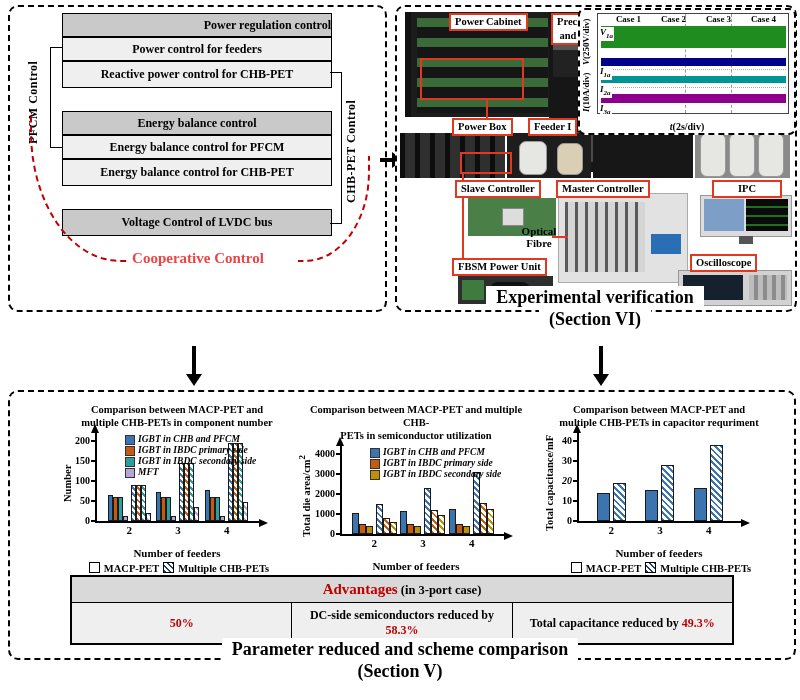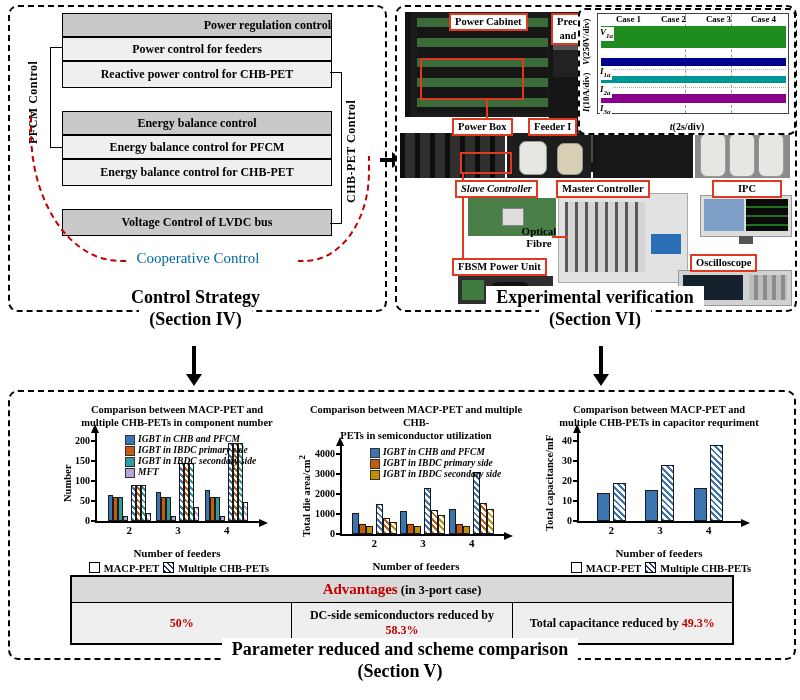--- a/index.html
+++ b/index.html
@@ -15,21 +15,21 @@
           font-weight:bold;font-size:12px;text-align:center;letter-spacing:.5px;}
   .bracket-l{position:absolute;left:50px;top:47px;width:11px;height:99px;
              border-left:1.5px solid #000;border-top:1.5px solid #000;border-bottom:1.5px solid #000;}
   .bracket-r{position:absolute;left:330px;top:72px;width:11px;height:150px;
              border-right:1.5px solid #000;border-top:1.5px solid #000;border-bottom:1.5px solid #000;}
   .coop-arc-l{position:absolute;left:30px;top:112px;width:96px;height:148px;
               border-left:2px dashed #c00000;border-bottom:2px dashed #c00000;border-bottom-left-radius:90px 130px;}
   .coop-arc-r{position:absolute;left:298px;top:156px;width:70px;height:104px;
               border-right:2px dashed #c00000;border-bottom:2px dashed #c00000;border-bottom-right-radius:65px 90px;}
   .coop-text{position:absolute;left:117px;top:250px;width:162px;text-align:center;
-             color:#0369a1;font-weight:normal;font-size:15px;}
+             color:#ef4444;font-weight:bold;font-size:15px;}
   .sec-title{position:absolute;text-align:center;font-weight:bold;font-size:18px;line-height:22px;}
   .sec-title span{background:#fff;padding:0 10px;display:inline-block;}
   
   .h-arrow-shaft{position:absolute;left:380px;top:158px;width:13px;height:4px;background:#000;}
   .h-arrow-head{position:absolute;left:392px;top:152px;width:0;height:0;
                 border-top:8px solid transparent;border-bottom:8px solid transparent;border-left:11px solid #000;}
   .d-arrow-shaft{position:absolute;width:4px;height:30px;background:#000;top:346px;}
   .d-arrow-head{position:absolute;width:0;height:0;top:374px;
                 border-left:8px solid transparent;border-right:8px solid transparent;border-top:12px solid #000;}
   
@@ -127,24 +127,20 @@
 
   <div class="bracket-l"></div>
   <div class="bracket-r"></div>
   <div class="vlabel" style="left:26px;top:52px;height:100px;">PFCM Control</div>
   <div class="vlabel" style="left:344px;top:92px;height:118px;">CHB-PET Control</div>
 
   <div class="coop-arc-l"></div>
   <div class="coop-arc-r"></div>
   <div class="coop-text">Cooperative Control</div>
 
-  <div class="sec-title" style="left:8px;top:286px;width:375px;z-index:6;">
-    <span>Control Strategy</span><br>
-    <span>(Section IV)</span>
-  </div>
 
   <div class="h-arrow-shaft"></div>
   <div class="h-arrow-head"></div>
 
   <div class="dashed-box" style="left:395px;top:5px;width:398px;height:303px;"></div>
 
   <div class="photo" style="left:405px;top:12px;width:143px;height:105px;background:#1c1c1c;border-left:6px solid #111;border-right:6px solid #111;">
     <div style="position:absolute;left:6px;right:6px;top:6px;bottom:4px;background:repeating-linear-gradient(180deg,#3a6b38 0 9px,#161616 9px 20px);"></div>
   </div>
   <div class="photo" style="left:549px;top:12px;width:50px;height:160px;background:#161616;">
@@ -190,21 +186,21 @@
   <div class="redline" style="left:462px;top:192px;width:24px;height:2px;"></div>
   <div class="redline" style="left:552px;top:236px;width:16px;height:2px;"></div>
 
   <div class="plabel" style="left:449px;top:13px;">Power Cabinet</div>
   <div class="plabel" style="left:551px;top:13px;">
     <span>Precharge</span><br>
     <span>and Ac B</span>
   </div>
   <div class="plabel" style="left:452px;top:118px;">Power Box</div>
   <div class="plabel" style="left:528px;top:118px;">Feeder I</div>
-  <div class="plabel" style="left:455px;top:180px;font-style:italic;">Slave Controller</div>
+  <div class="plabel" style="left:455px;top:180px;">Slave Controller</div>
   <div class="plabel" style="left:556px;top:180px;">Master Controller</div>
   <div class="plabel" style="left:712px;top:180px;width:58px;">IPC</div>
   <div style="position:absolute;left:516px;top:225px;width:46px;text-align:center;font-weight:bold;font-size:11px;line-height:12px;z-index:3;">
     <span>Optical</span><br>
     <span>Fibre</span>
   </div>
   <div class="plabel" style="left:452px;top:258px;">FBSM Power Unit</div>
   <div class="plabel" style="left:690px;top:254px;">Oscilloscope</div>
 
   <div class="scope">
@@ -406,21 +402,21 @@
     </div>
     <div class="chart-body">
       <div class="ylab"><span>Total capacitance/mF</span><sup></sup></div>
       <div class="plot-wrap">
           <div class="plot">
             <div class="ytick" style="bottom: calc(0% - 1px);"></div>
             <div class="yticklab" style="bottom: calc(0% - 5px);">0</div>
             <div class="ytick" style="bottom: calc(22.7273% - 1px);"></div>
             <div class="yticklab" style="bottom: calc(22.7273% - 5px);">10</div>
             <div class="ytick" style="bottom: calc(45.4545% - 1px);"></div>
-            <div class="yticklab" style="bottom: calc(45.4545% - 5px);">20</div>
+            <div class="yticklab" style="bottom: calc(45.4545% - 5px); font-style: italic;">20</div>
             <div class="ytick" style="bottom: calc(68.1818% - 1px);"></div>
             <div class="yticklab" style="bottom: calc(68.1818% - 5px);">30</div>
             <div class="ytick" style="bottom: calc(90.9091% - 1px);"></div>
             <div class="yticklab" style="bottom: calc(90.9091% - 5px);">40</div>
             <div class="groups">
               <div class="bargroup">
                 <div class="bar" title="MACP-PET (MACP-PET): 14" style="width: 13px; height: 31.8182%; background: rgb(59, 116, 175);"></div>
                 <div class="bar-spacer"></div>
                 <div class="bar" title="Multiple CHB-PETs (Multiple CHB-PETs): 19" style="width: 13px; height: 43.1818%; background: repeating-linear-gradient(45deg, rgb(59, 116, 175) 0px, rgb(59, 116, 175) 2px, rgb(255, 255, 255) 2px, rgb(255, 255, 255) 4.5px);"></div>
                 <span class="xticklab">2</span>

